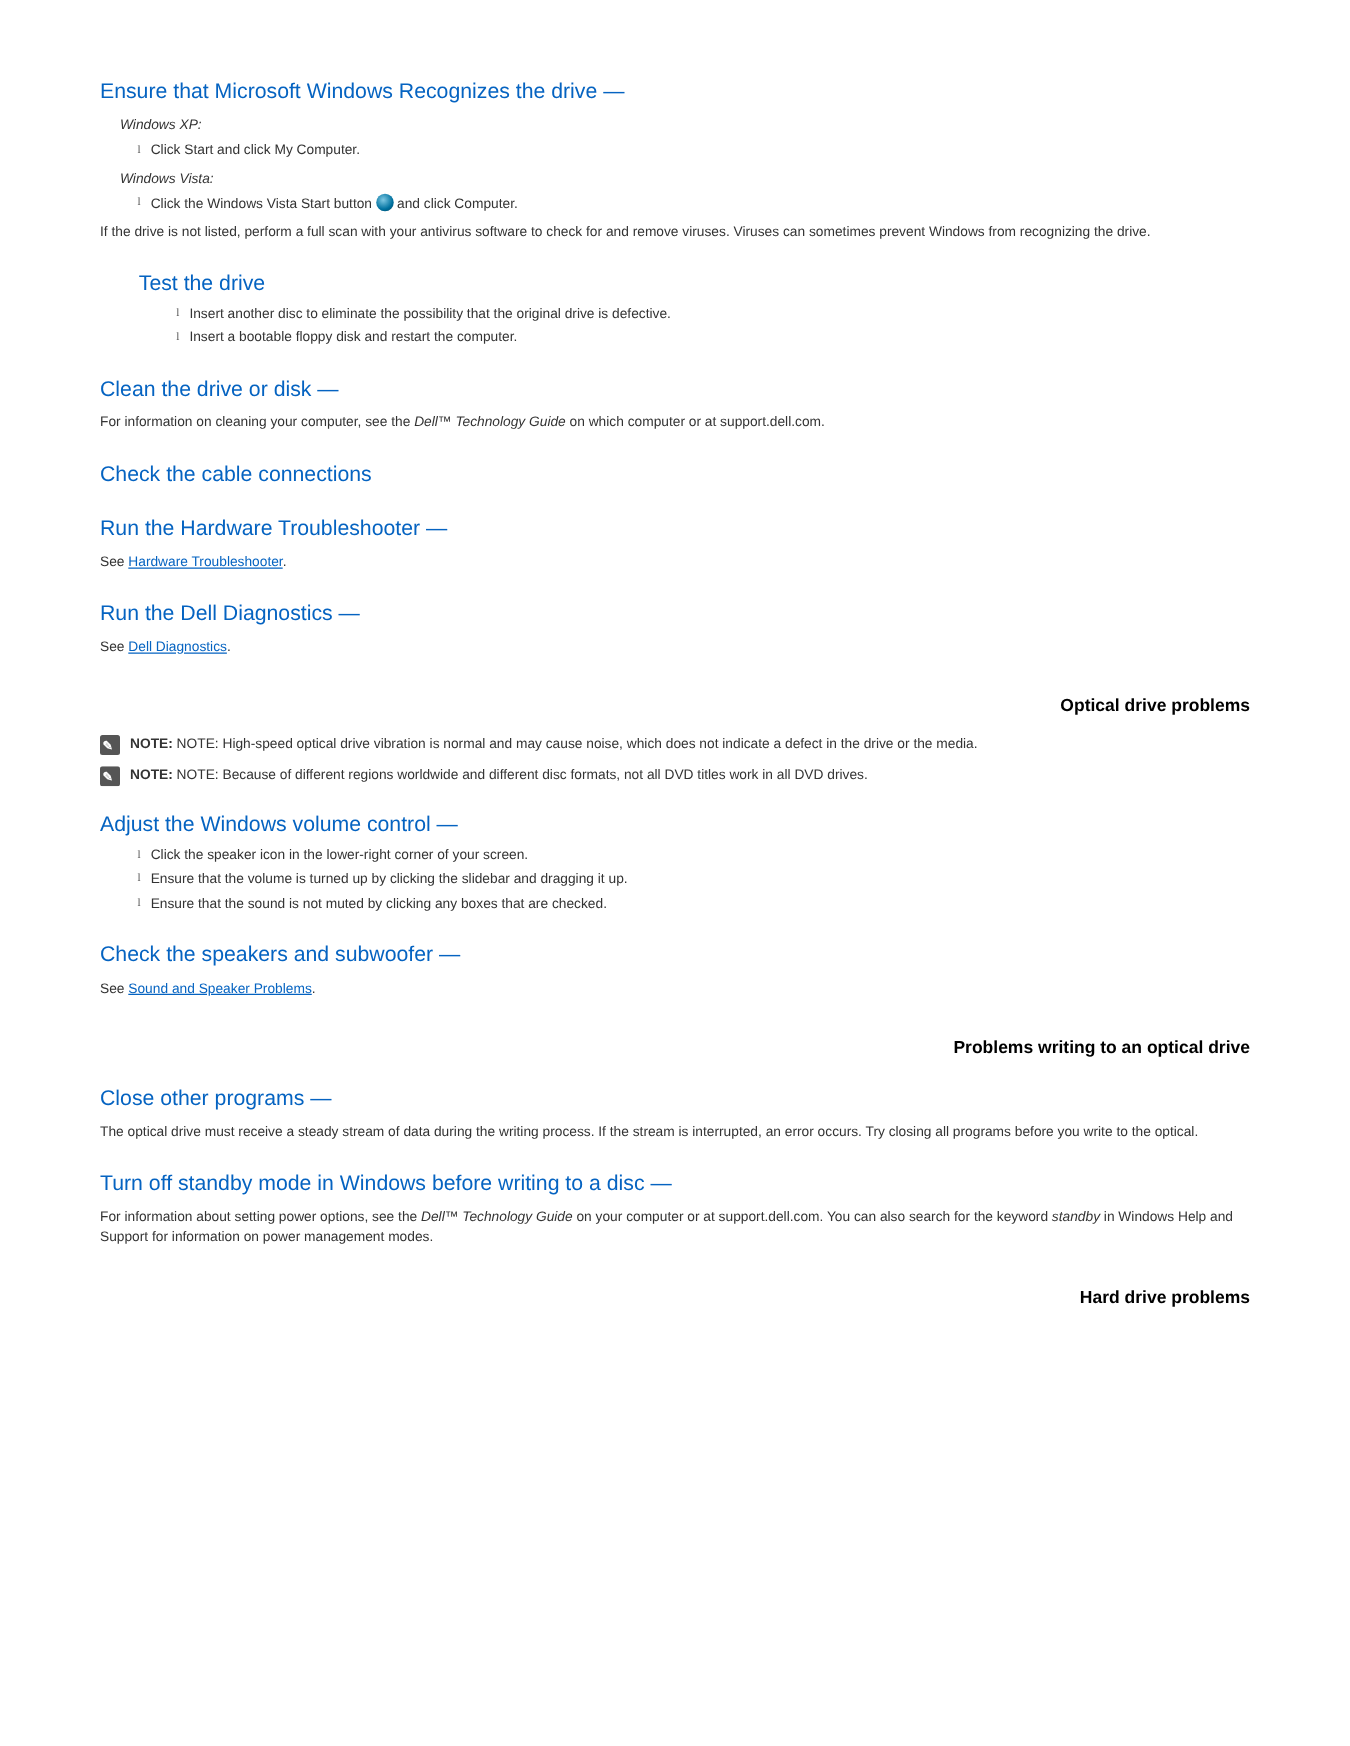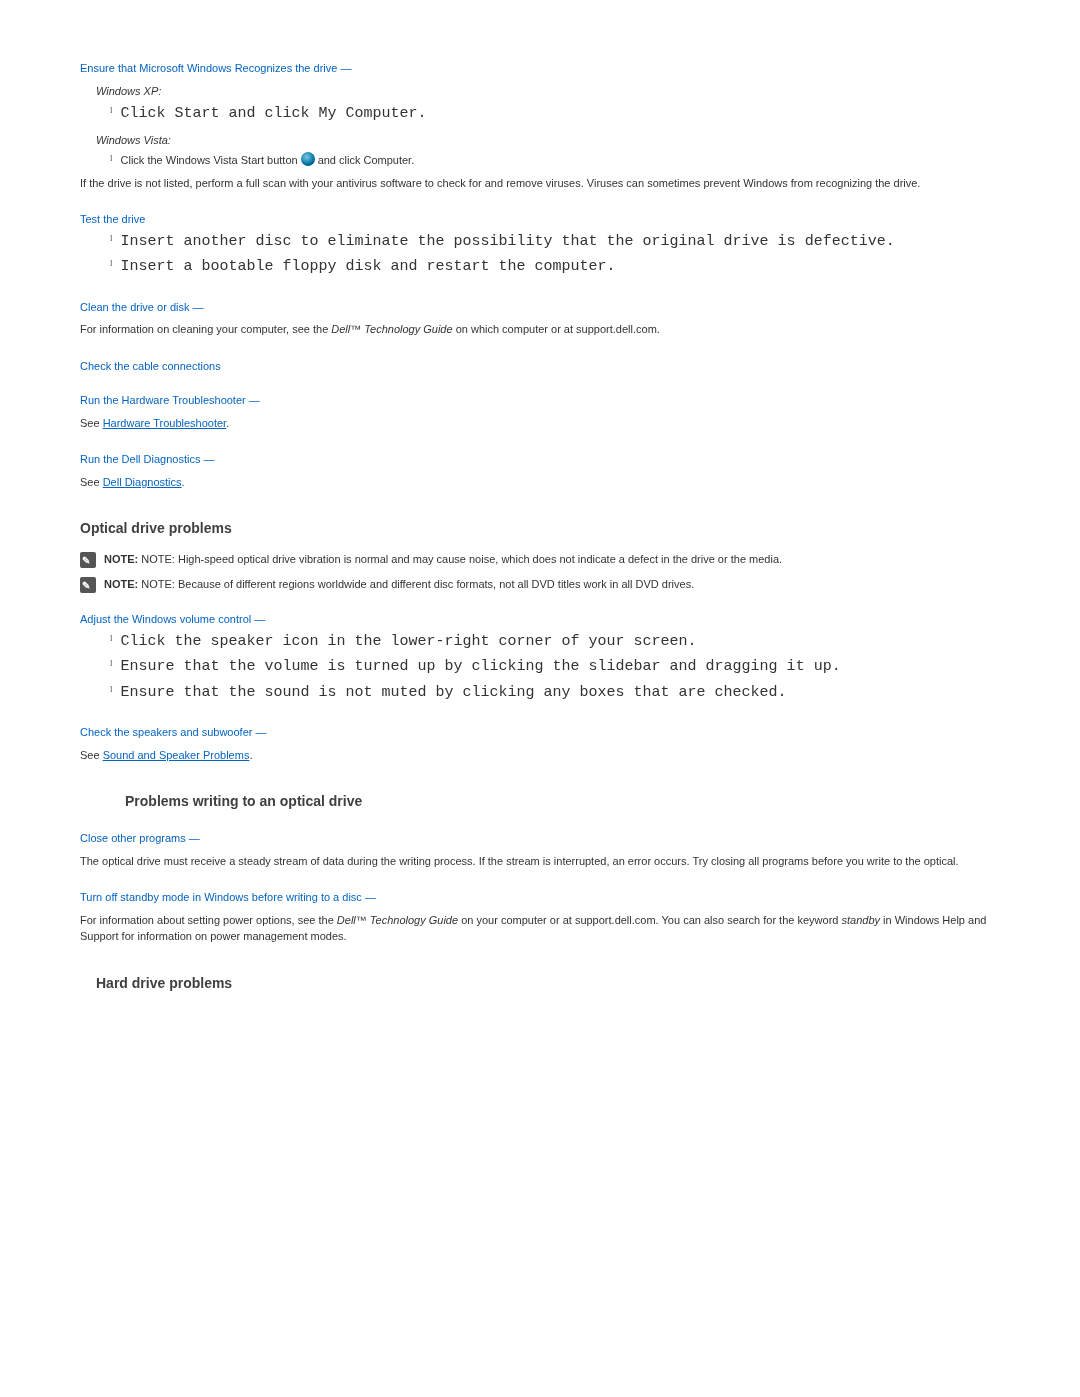--- a/index.html
+++ b/index.html
@@ -13,35 +13,34 @@
       color: #333;
       background: #fff;
       padding: 60px 80px;
       line-height: 1.5;
     }
     .section {
       margin-bottom: 18px;
     }
     .link-heading {
       color: #0563c1;
-      font-size: 11px;
+      font-size: 17px;
       text-decoration: none;
       cursor: pointer;
     }
     .italic-label {
       font-style: italic;
       font-size: 11px;
       margin: 6px 0 4px 16px;
     }
     .bullet-item {
       display: flex;
       align-items: flex-start;
       margin: 3px 0 3px 30px;
-      font-size: 15px;
-      font-family: Liberation Mono, monospace;
+      font-size: 11px;
     }
     .bullet-item::before {
       content: "l";
       font-family: "Wingdings", serif;
       font-size: 9px;
       margin-right: 8px;
       margin-top: 1px;
       flex-shrink: 0;
       color: #555;
     }
@@ -49,24 +48,25 @@
       font-size: 11px;
       margin: 6px 0;
       line-height: 1.5;
     }
     .inline-link {
       color: #0563c1;
       text-decoration: underline;
       cursor: pointer;
     }
     .section-heading {
-      color: #404040;
+      color: #000000;
       font-size: 14px;
       font-weight: bold;
       margin: 24px 0 12px 0;
+      text-align: right;
     }
     .note-block {
       display: flex;
       align-items: flex-start;
       margin: 8px 0;
       font-size: 11px;
     }
     .note-icon {
       width: 16px;
       height: 16px;
@@ -115,21 +115,21 @@
   <div class="bullet-item">Click Start and click My Computer.</div>
   <div class="italic-label">Windows Vista:</div>
   <div class="windows-vista-bullet">
     <span>Click the Windows Vista Start button</span>
     <span class="vista-orb"></span>
     <span>and click Computer.</span>
   </div>
   <p class="body-text">If the drive is not listed, perform a full scan with your antivirus software to check for and remove viruses. Viruses can sometimes prevent Windows from recognizing the drive.</p>
 </div>
 
-<div class="section" style="margin-top:20px;">
+<div class="section" style="margin-top:20px;margin-left:31px;">
   <a class="link-heading">Test the drive</a>
   <div class="bullet-item">Insert another disc to eliminate the possibility that the original drive is defective.</div>
   <div class="bullet-item">Insert a bootable floppy disk and restart the computer.</div>
 </div>
 
 <div class="section" style="margin-top:20px;">
   <a class="link-heading">Clean the drive or disk —</a>
   <p class="body-text">
     <span>For information on cleaning your computer, see the </span><span class="italic-body">Dell™ Technology Guide</span><span> on which computer or at support.dell.com.</span>
   </p>

